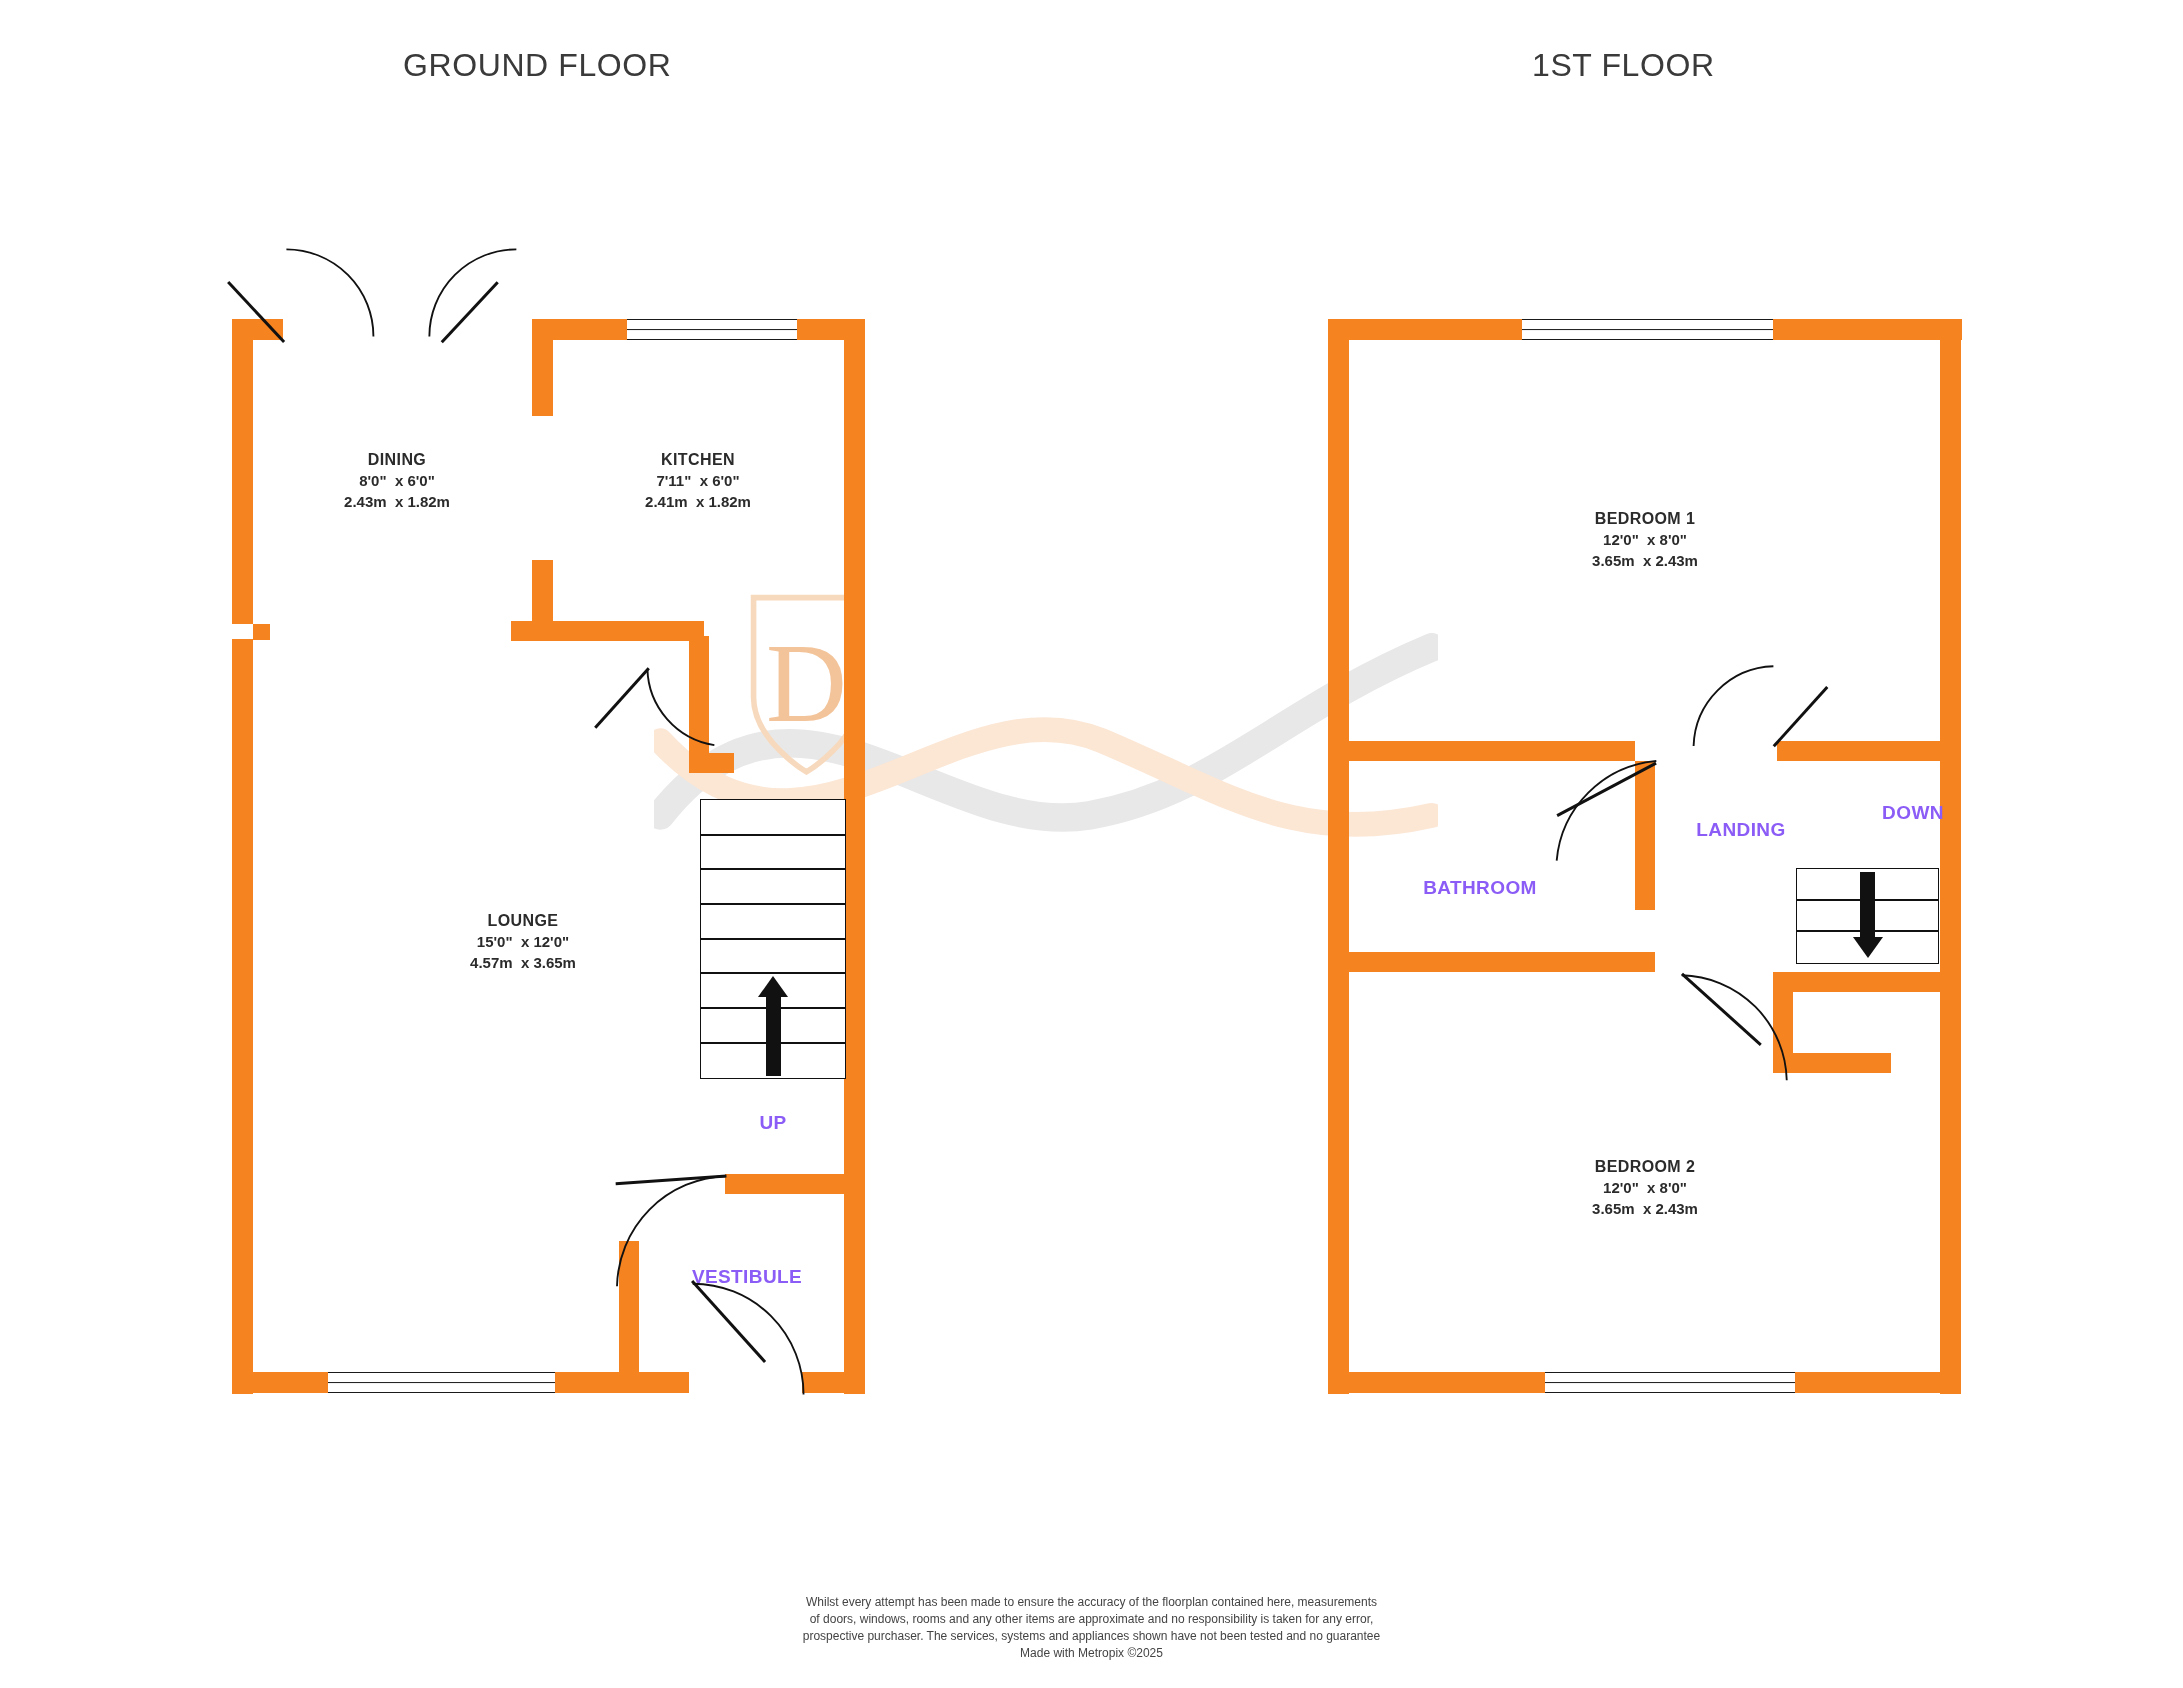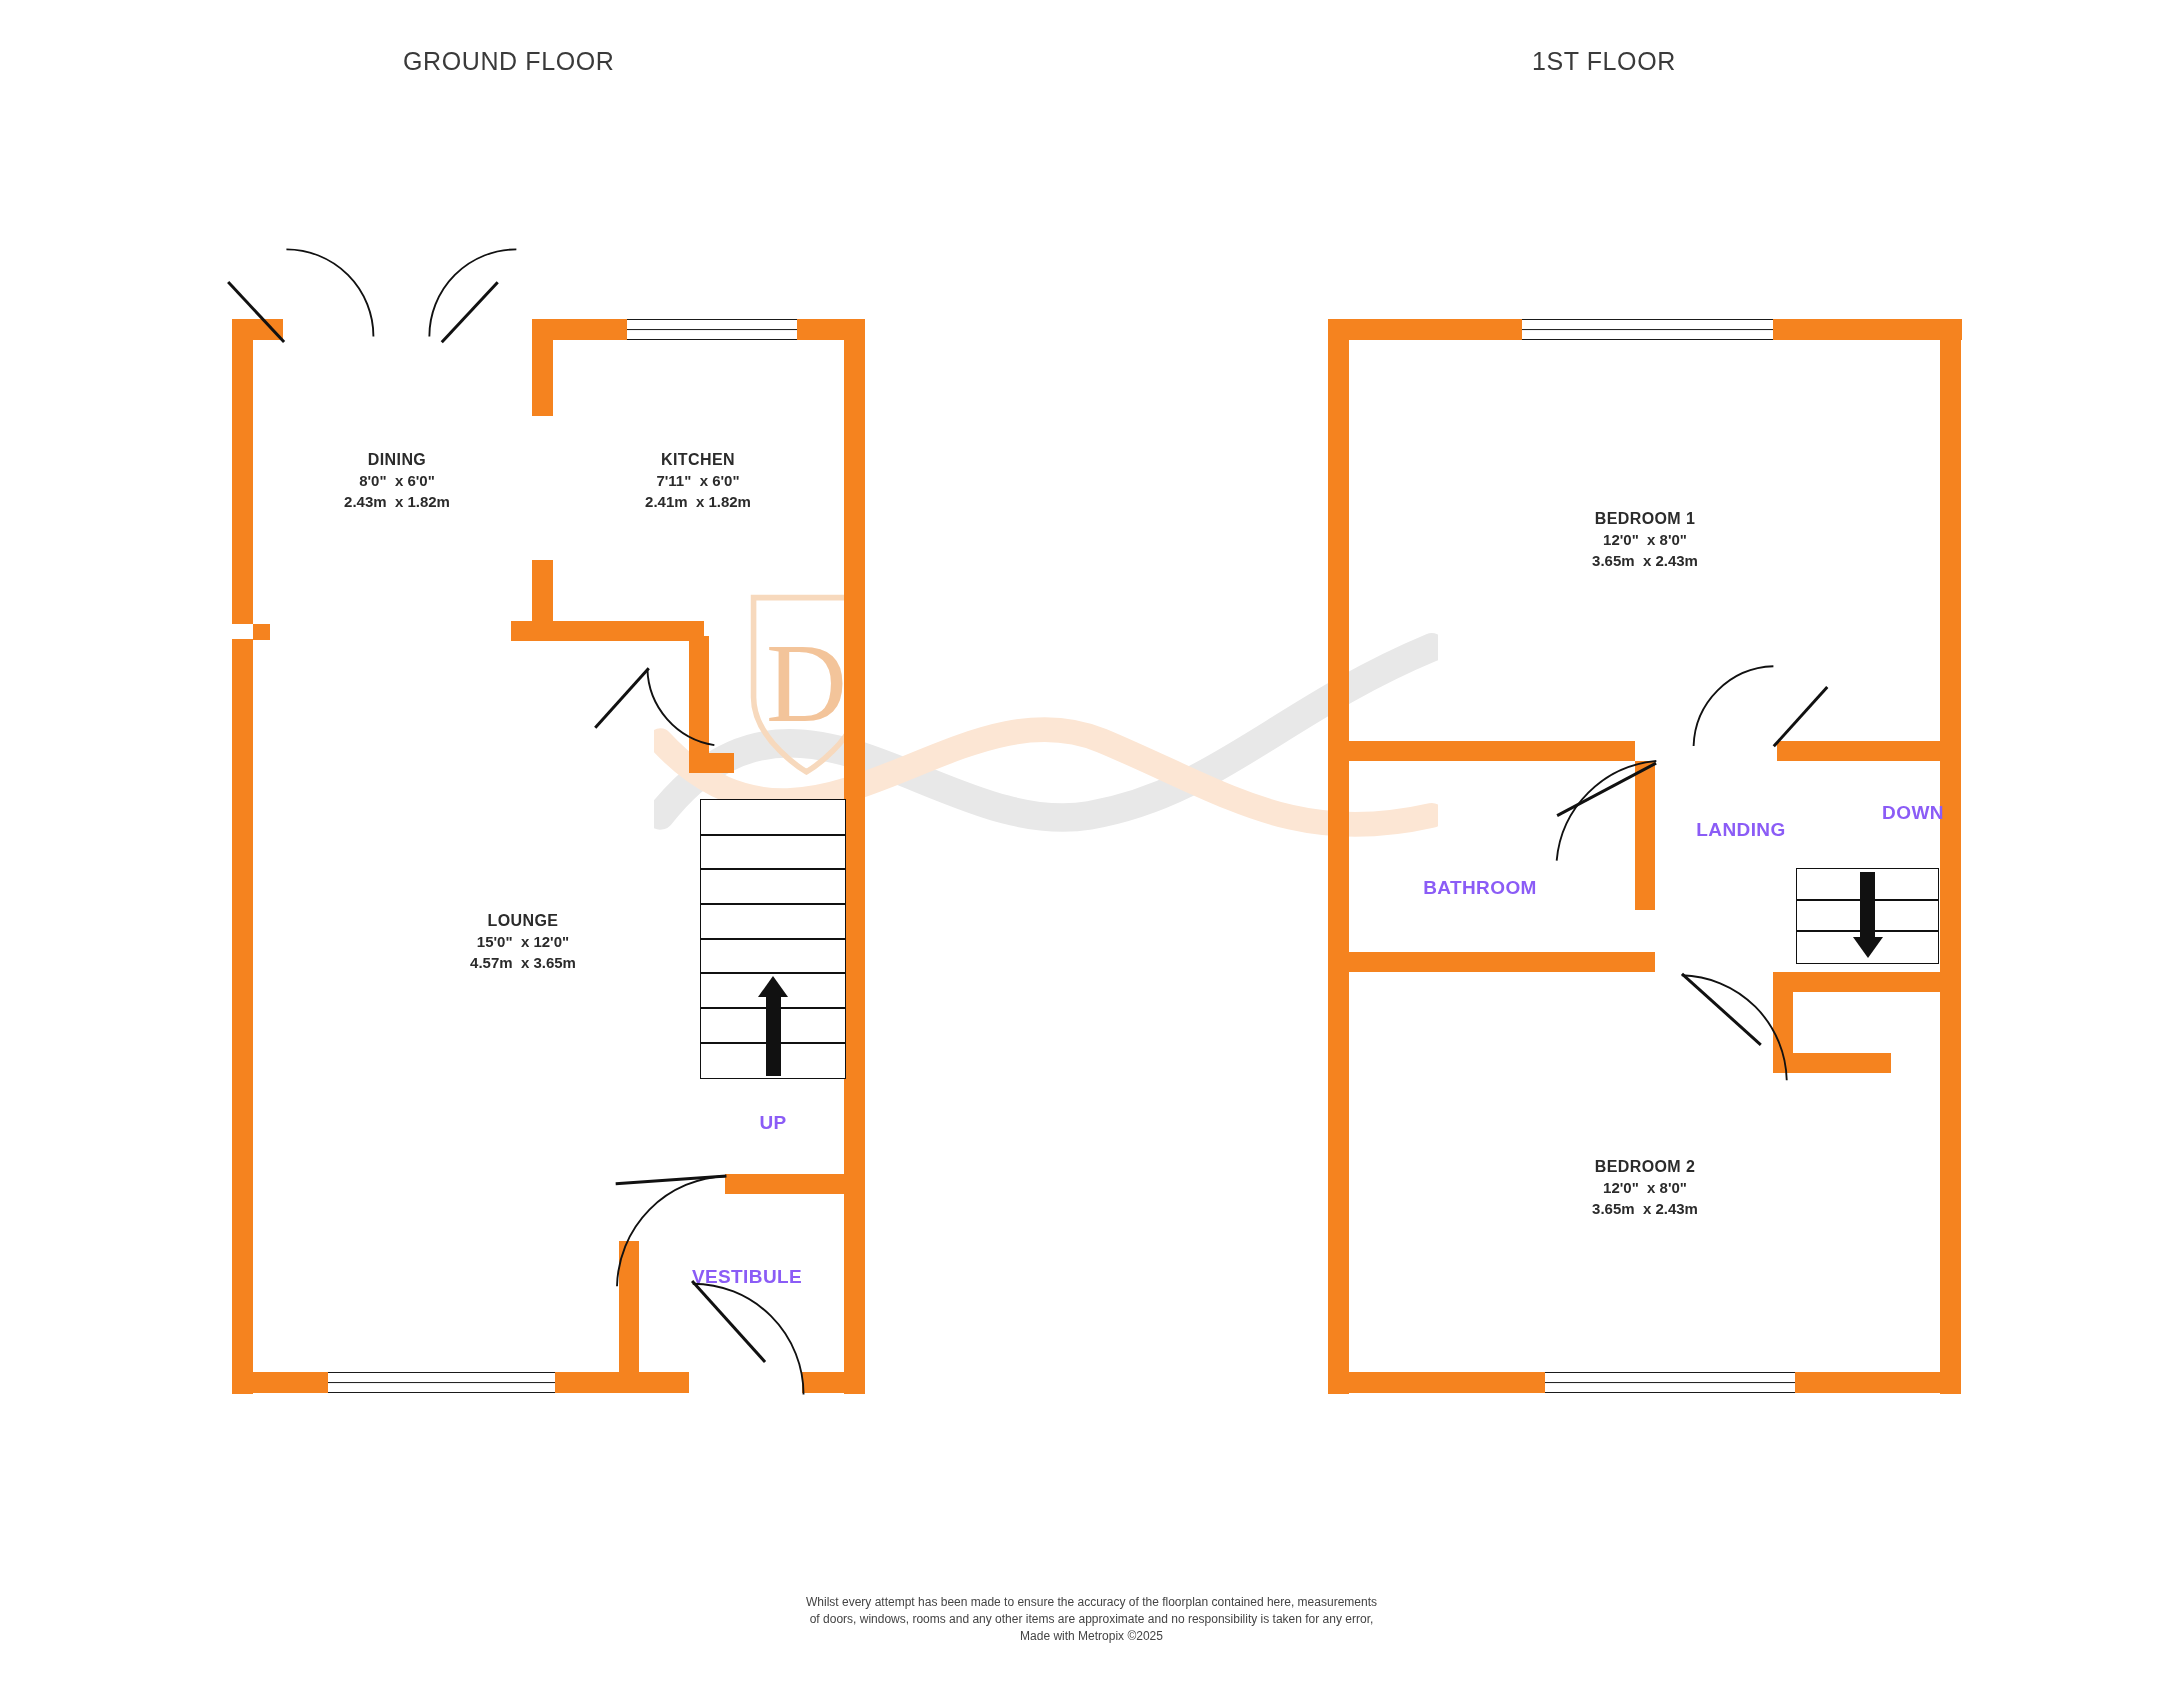--- a/index.html
+++ b/index.html
@@ -19,21 +19,21 @@
   .stage {
     position: absolute;
     left: 0; top: 0;
     width: 2183px;
     height: 1689px;
   }
 
   
   .floor-title {
     position: absolute;
-    font-size: 25px;
+    font-size: 32px;
     letter-spacing: 0.6px;
     color: #3a3a3a;
     white-space: nowrap;
   }
   #ground-floor-title { left: 403px; top: 47px; }
   #first-floor-title  { left: 1532px; top: 47px; }
 
   
   .wall {
     position: absolute;
@@ -339,17 +339,18 @@
     <span class="rl-met">3.65m  x 2.43m</span>
   </div>
 
   <div class="plain-label" style="left:1480px; top:877px;">BATHROOM</div>
   <div class="plain-label" style="left:1741px; top:819px;">LANDING</div>
   <div class="plain-label" style="left:1874px; top:802px;margin-left:39px;">DOWN</div>
 
   <div class="disclaimer">
     <p>Whilst every attempt has been made to ensure the accuracy of the floorplan contained here, measurements</p>
     <p>of doors, windows, rooms and any other items are approximate and no responsibility is taken for any error,</p>
+    <p>prospective purchaser. The services, systems and appliances shown have not been tested and no guarantee</p>
     <p>Made with Metropix ©2025</p>
   </div>
 
 </div>
 
 
 </body></html>

